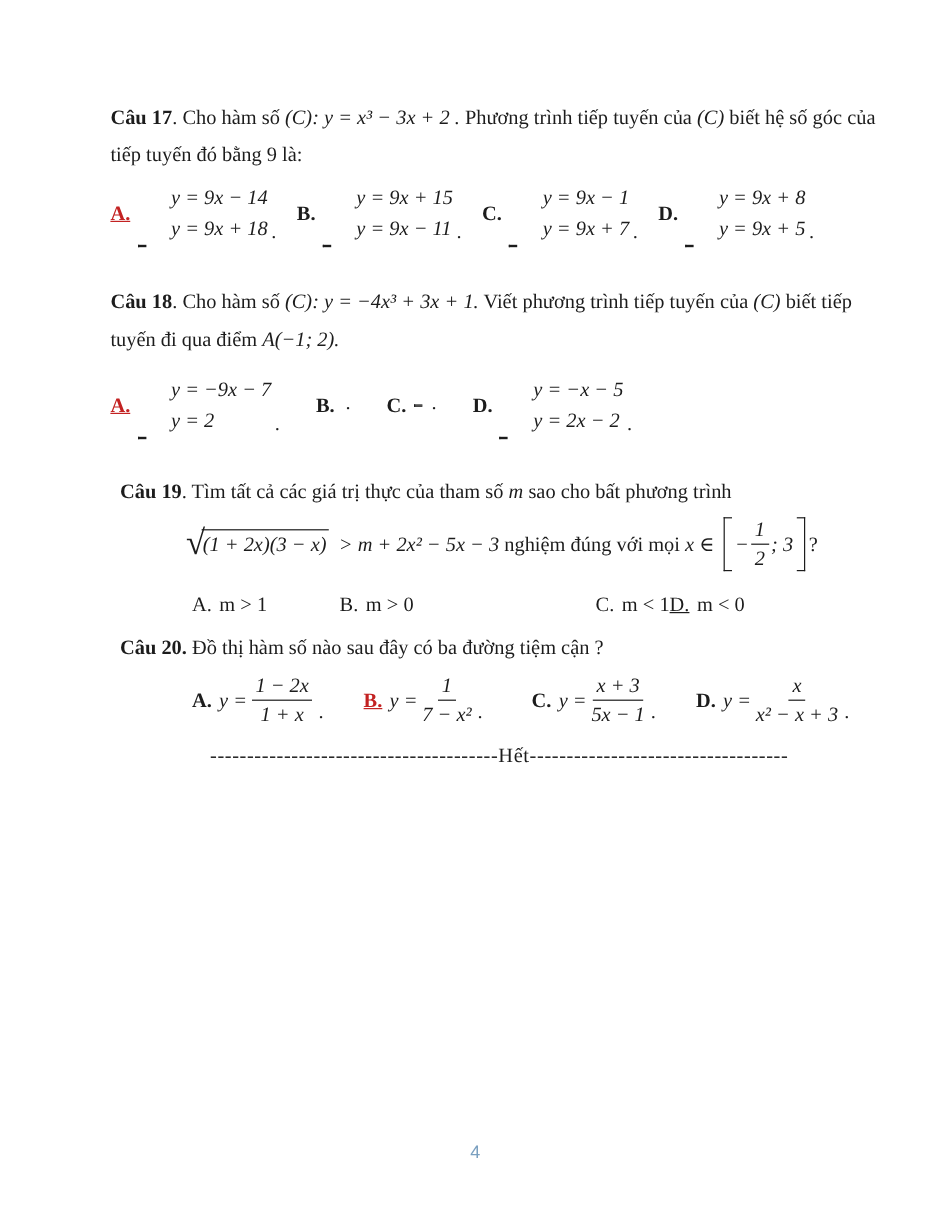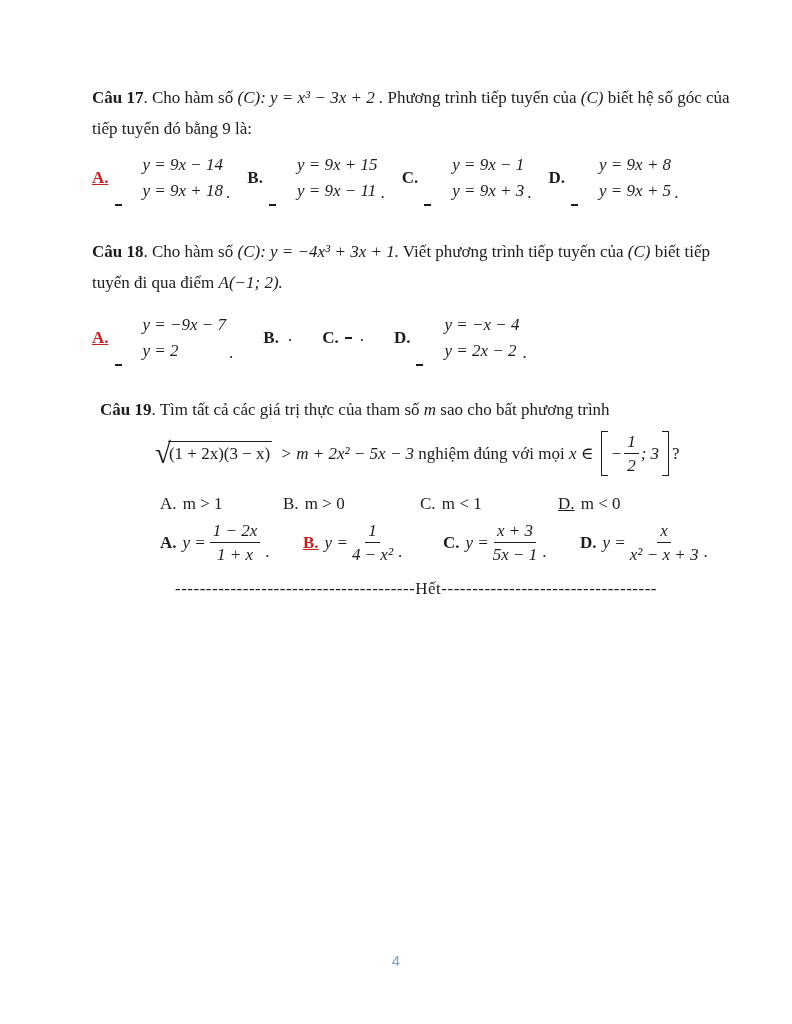--- a/index.html
+++ b/index.html
@@ -100,20 +100,21 @@
   .rad {
     font-style: normal;
     font-size: 29px;
     line-height: 26px;
     transform: translateY(-1px);
   }
   .radicand {
     border-top: 1.5px solid #1c1c1c;
     margin-left: -3px;
     padding: 2px 2px 0 1px;
+    font-style: italic;
   }
   .ibrk {
     display: inline-flex;
     align-items: center;
     margin: 0 3px;
     padding: 2px 0;
   }
   .ibrk-l, .ibrk-r {
     align-self: stretch;
     width: 6px;
@@ -140,21 +141,21 @@
 
   
   .row-19 {
     display: flex;
     margin: 16px 0 0 68px;
     align-items: baseline;
   }
   .row-19 .q19-opt { display: inline-block; }
   .row-19 .q19-opt:nth-child(1) { width: 123px; }
   .row-19 .q19-opt:nth-child(2) { width: 137px; }
-  .row-19 .q19-opt:nth-child(3) { width: 138px; }
+  .row-19 .q19-opt:nth-child(3) { width: 138px; text-align: right; }
   .q19-label { font-weight: normal; margin-right: 2px; }
   .u-black { text-decoration: underline; }
 
   
   .row-20 {
     display: flex;
     align-items: center;
     margin: 6px 0 0 68px;
   }
   .row-20 .option:nth-child(1) { width: 143px; }
@@ -210,21 +211,21 @@
             </span>
           </span>
         <span class="suffix">.</span>
       </div>
       <div class="option">
         <span class="opt-label">C.</span>
         <span class="system">
             <span class="brk"></span>
             <span class="eqs">
               <span class="eq">y = 9x − 1</span>
-              <span class="eq">y = 9x + 3</span>
+              <span class="eq">y = 9x + 7</span>
             </span>
           </span>
         <span class="suffix">.</span>
       </div>
       <div class="option">
         <span class="opt-label">D.</span>
         <span class="system">
             <span class="brk"></span>
             <span class="eqs">
               <span class="eq">y = 9x + 8</span>
@@ -258,58 +259,59 @@
         <span class="system">
             <span class="brk"></span>
           </span>
         <span class="suffix">.</span>
       </div>
       <div class="option">
         <span class="opt-label">D.</span>
         <span class="system">
             <span class="brk"></span>
             <span class="eqs">
-              <span class="eq">y = −x − 4</span>
+              <span class="eq">y = −x − 5</span>
               <span class="eq">y = 2x − 2</span>
             </span>
           </span>
         <span class="suffix">.</span>
       </div>
     </div>
 
     <p class="q-text mt-q19"><span class="q-label">Câu 19</span><span>. Tìm tất cả các giá trị thực của tham số </span><span class="math">m</span><span> sao cho bất phương trình</span></p>
 
     <div class="formula">
       <span class="sqrt"><span class="rad">√</span><span class="radicand">(1 + 2x)(3 − x)</span></span><span class="math"> &gt; m + 2x² − 5x − 3</span><span class="plain"> nghiệm đúng với mọi </span><span class="math">x ∈ </span><span class="ibrk"><span class="ibrk-l"></span><span class="math">−</span><span class="frac"><span class="num">1</span><span class="den">2</span></span><span class="math">; 3</span><span class="ibrk-r"></span></span><span class="plain">?</span>
     </div>
 
     <div class="row-19">
       <span class="q19-opt"><span class="q19-label">A.</span><span> m &gt; 1</span></span>
       <span class="q19-opt"><span class="q19-label">B.</span><span> m &gt; 0</span></span>
       <span class="q19-opt"><span class="q19-label">C.</span><span> m &lt; 1</span></span>
       <span class="q19-opt"><span class="q19-label u-black">D.</span><span> m &lt; 0</span></span>
     </div>
 
+    <p class="q-text mt-q20"><span class="q-label">Câu 20.</span><span> Đồ thị hàm số nào sau đây có ba đường tiệm cận ?</span></p>
 
     <div class="row-20">
       <div class="option">
         <span class="opt-label">A.</span>
         <span class="math pre">y =</span>
         <span class="frac">
             <span class="num">1 − 2x</span>
             <span class="den">1 + x</span>
           </span>
         <span class="suffix">.</span>
       </div>
       <div class="option">
         <span class="opt-label correct">B.</span>
         <span class="math pre">y =</span>
         <span class="frac">
             <span class="num">1</span>
-            <span class="den">4 − x²</span>
+            <span class="den">7 − x²</span>
           </span>
         <span class="suffix">.</span>
       </div>
       <div class="option">
         <span class="opt-label">C.</span>
         <span class="math pre">y =</span>
         <span class="frac">
             <span class="num">x + 3</span>
             <span class="den">5x − 1</span>
           </span>

